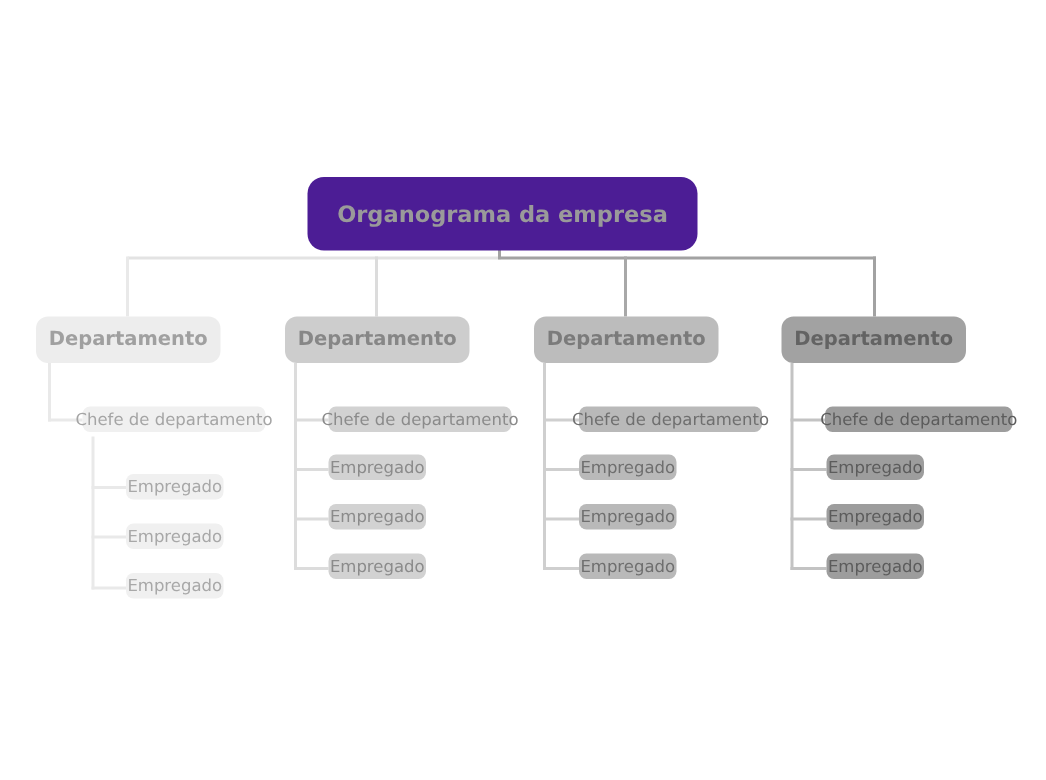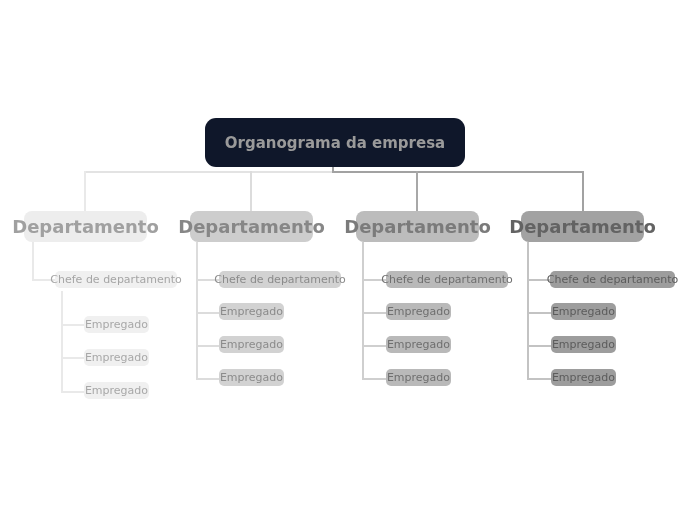--- a/index.html
+++ b/index.html
@@ -19,21 +19,21 @@
   }
   .root{
     width:260px;height:49px;
     border-radius:11px;
     font-size:15px;font-weight:bold;
     left:205px;top:118px;
   }
   .dept{
     width:123px;height:31px;
     border-radius:8px;
-    font-size:18px;font-weight:bold;
+    font-size:13px;font-weight:bold;
   }
   .small{
     height:17px;
     border-radius:5px;
     font-size:11px;
   }
   .chief{width:122px;}
   .emp{width:65px;}
   .line{position:absolute;}
 </style>
@@ -44,21 +44,21 @@
 
   <div class="line" style="left: 85px; top: 171px; width: 249px; height: 2px; background-color: rgb(227, 227, 227);"></div>
   <div class="line" style="left: 334px; top: 171px; width: 250px; height: 2px; background-color: rgb(162, 162, 162);"></div>
   <div class="line" style="left: 332px; top: 166px; width: 2px; height: 7px; background-color: rgb(162, 162, 162);"></div>
 
   <div class="line" style="left: 84px; top: 171px; width: 2px; height: 40px; background-color: rgb(233, 233, 233);"></div>
   <div class="line" style="left: 250px; top: 171px; width: 2px; height: 40px; background-color: rgb(220, 220, 220);"></div>
   <div class="line" style="left: 416px; top: 171px; width: 2px; height: 40px; background-color: rgb(168, 168, 168);"></div>
   <div class="line" style="left: 582px; top: 171px; width: 2px; height: 40px; background-color: rgb(162, 162, 162);"></div>
 
-  <div class="node root" style="background-color: #0f172a; color: rgb(154, 154, 154);">Organograma da empresa</div>
+  <div class="node root" style="background-color: #4c1d95; color: rgb(154, 154, 154);">Organograma da empresa</div>
 
   <div class="line" style="left: 32px; top: 242px; width: 2px; height: 39px; background-color: rgb(233, 233, 233);"></div>
   <div class="line" style="left: 32px; top: 279px; width: 23px; height: 2px; background-color: rgb(233, 233, 233);"></div>
   <div class="line" style="left: 61px; top: 291px; width: 2px; height: 102px; background-color: rgb(233, 233, 233);"></div>
   <div class="line" style="left: 61px; top: 324px; width: 23px; height: 2px; background-color: rgb(233, 233, 233);"></div>
   <div class="line" style="left: 61px; top: 357px; width: 23px; height: 2px; background-color: rgb(233, 233, 233);"></div>
   <div class="line" style="left: 61px; top: 391px; width: 23px; height: 2px; background-color: rgb(233, 233, 233);"></div>
 
   <div class="node dept" style="left: 24px; top: 211px; background-color: rgb(237, 237, 237); color: rgb(160, 160, 160);">Departamento</div>
   <div class="node small chief" style="left: 55px; top: 271px; background-color: rgb(240, 240, 240); color: rgb(165, 165, 165);">Chefe de departamento</div>

